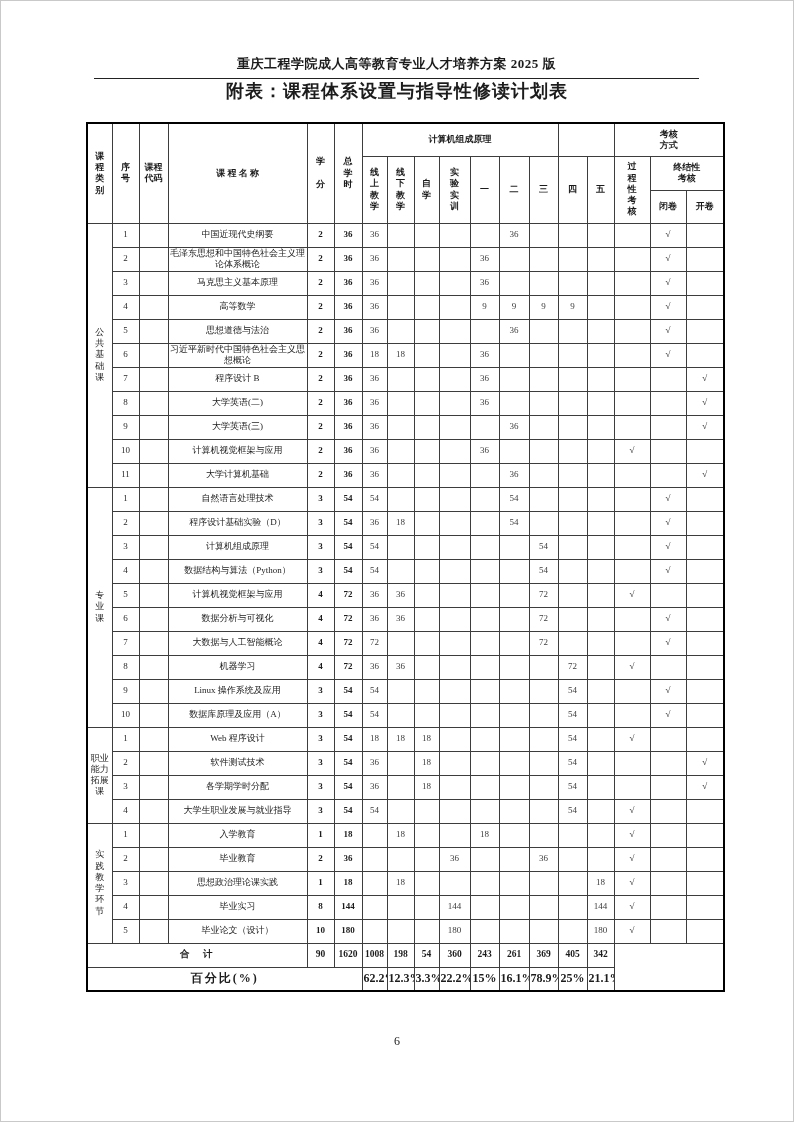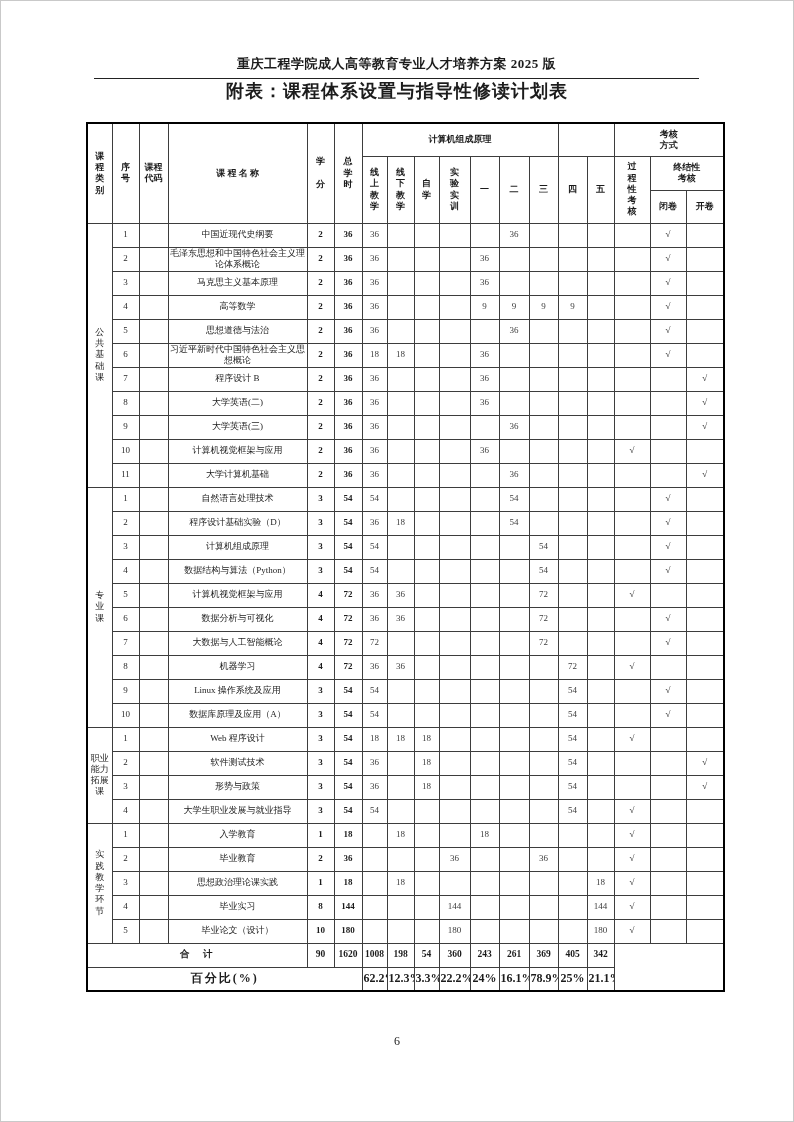--- a/index.html
+++ b/index.html
@@ -600,21 +600,21 @@
         <td class="c-s3"></td>
         <td class="c-s4">54</td>
         <td class="c-s5"></td>
         <td class="c-process"></td>
         <td class="c-closed"></td>
         <td class="c-open">√</td>
       </tr>
       <tr>
         <td class="c-seq">3</td>
         <td class="c-code"></td>
-        <td class="c-name">形势与政策</td>
+        <td class="c-name">各学期学时分配</td>
         <td class="c-credit">3</td>
         <td class="c-total">54</td>
         <td class="c-online">36</td>
         <td class="c-offline"></td>
         <td class="c-self">18</td>
         <td class="c-practice"></td>
         <td class="c-s1"></td>
         <td class="c-s2"></td>
         <td class="c-s3"></td>
         <td class="c-s4">54</td>
@@ -757,21 +757,21 @@
         <td class="c-sum">405</td>
         <td class="c-sum">342</td>
         <td class="" colspan="3" rowspan="2"></td>
       </tr>
       <tr class="pct-row">
         <td class="sum-label" colspan="6">百分比(%)</td>
         <td class="c-pct">62.2%</td>
         <td class="c-pct">12.3%</td>
         <td class="c-pct">3.3%</td>
         <td class="c-pct">22.2%</td>
-        <td class="c-pct">24%</td>
+        <td class="c-pct">15%</td>
         <td class="c-pct">16.1%</td>
         <td class="c-pct">78.9%</td>
         <td class="c-pct">25%</td>
         <td class="c-pct">21.1%</td>
       </tr>
     </tbody>
 </table>
 
 <div class="page-footer">6</div>
 

